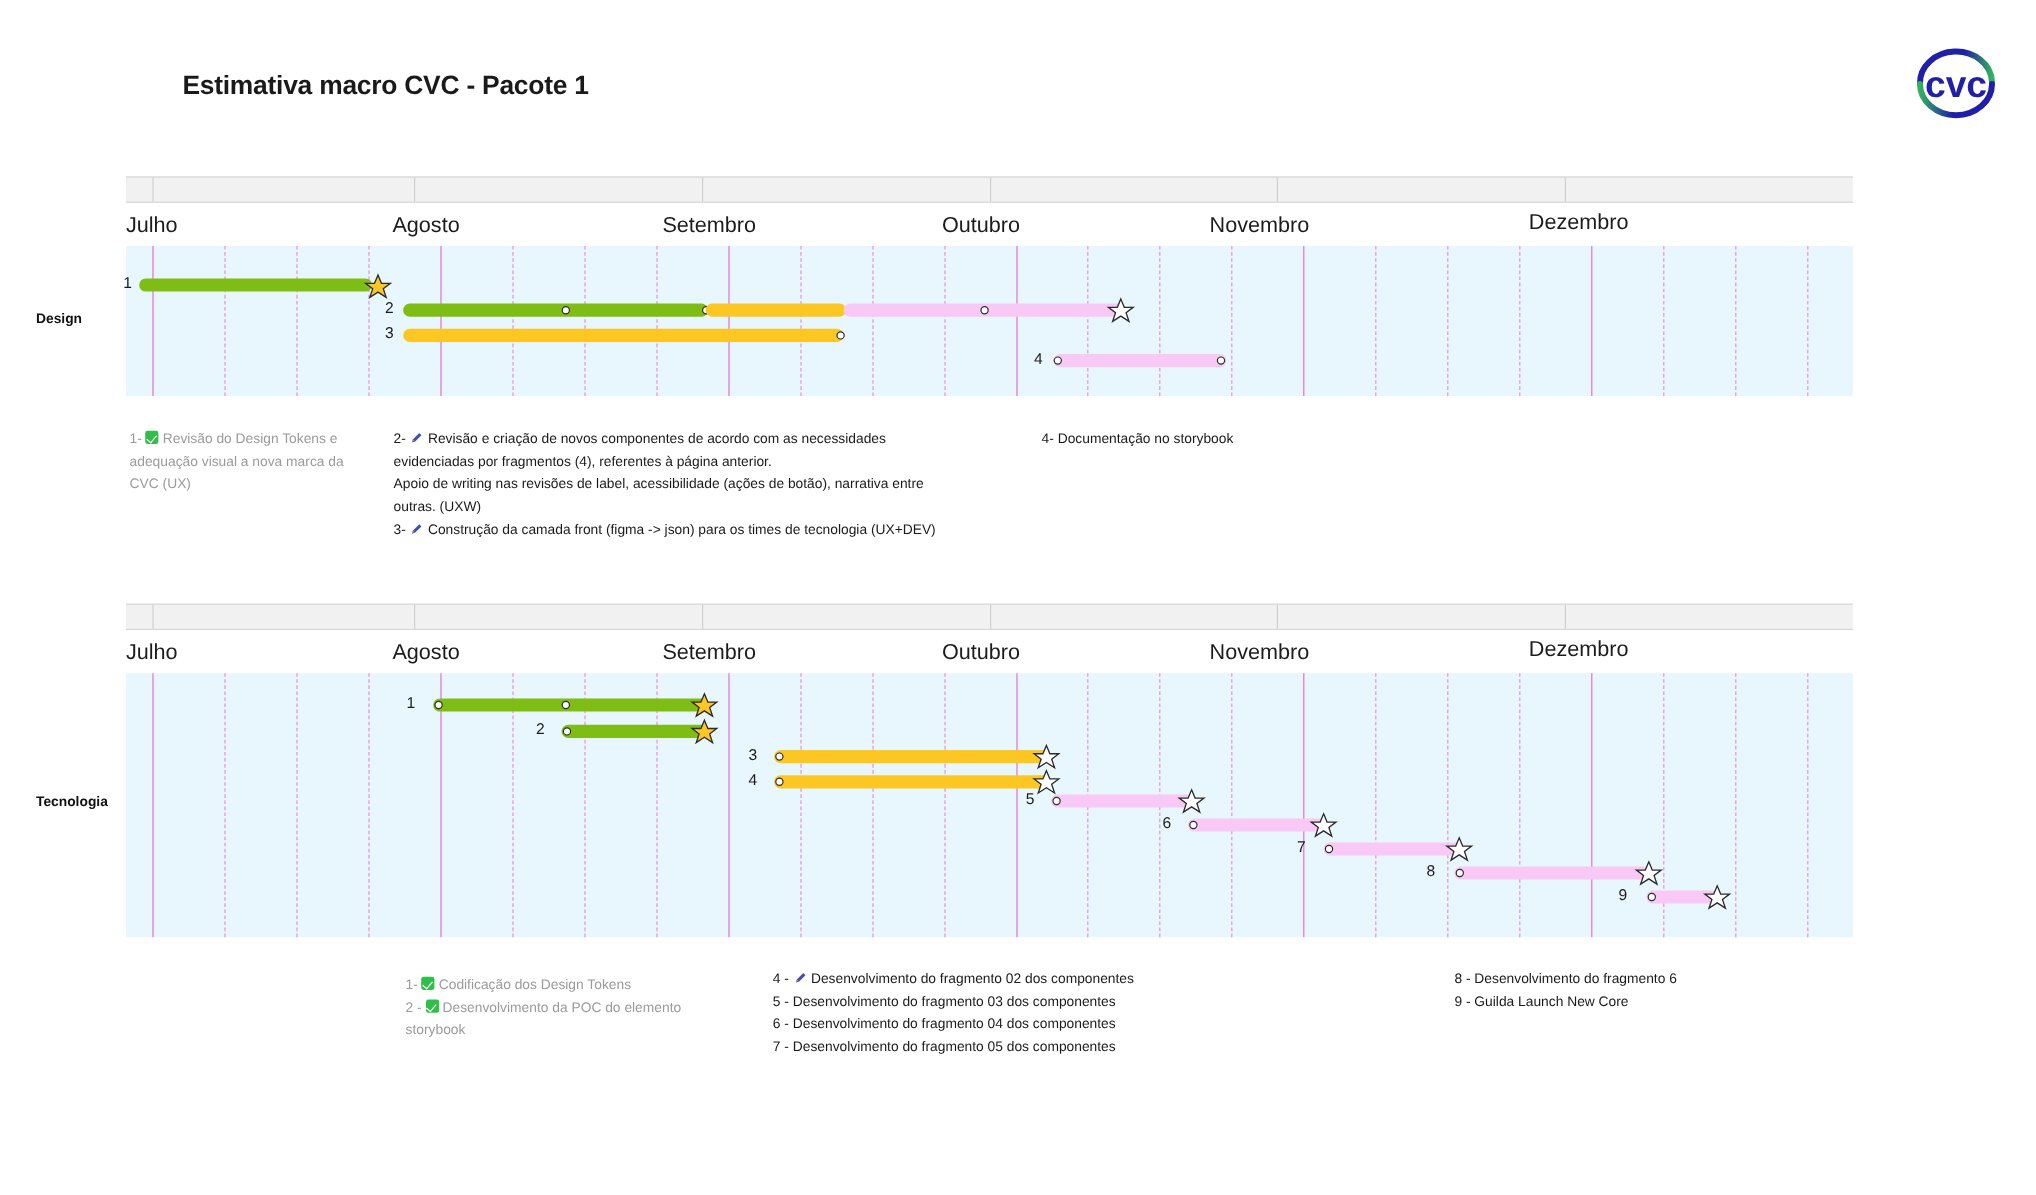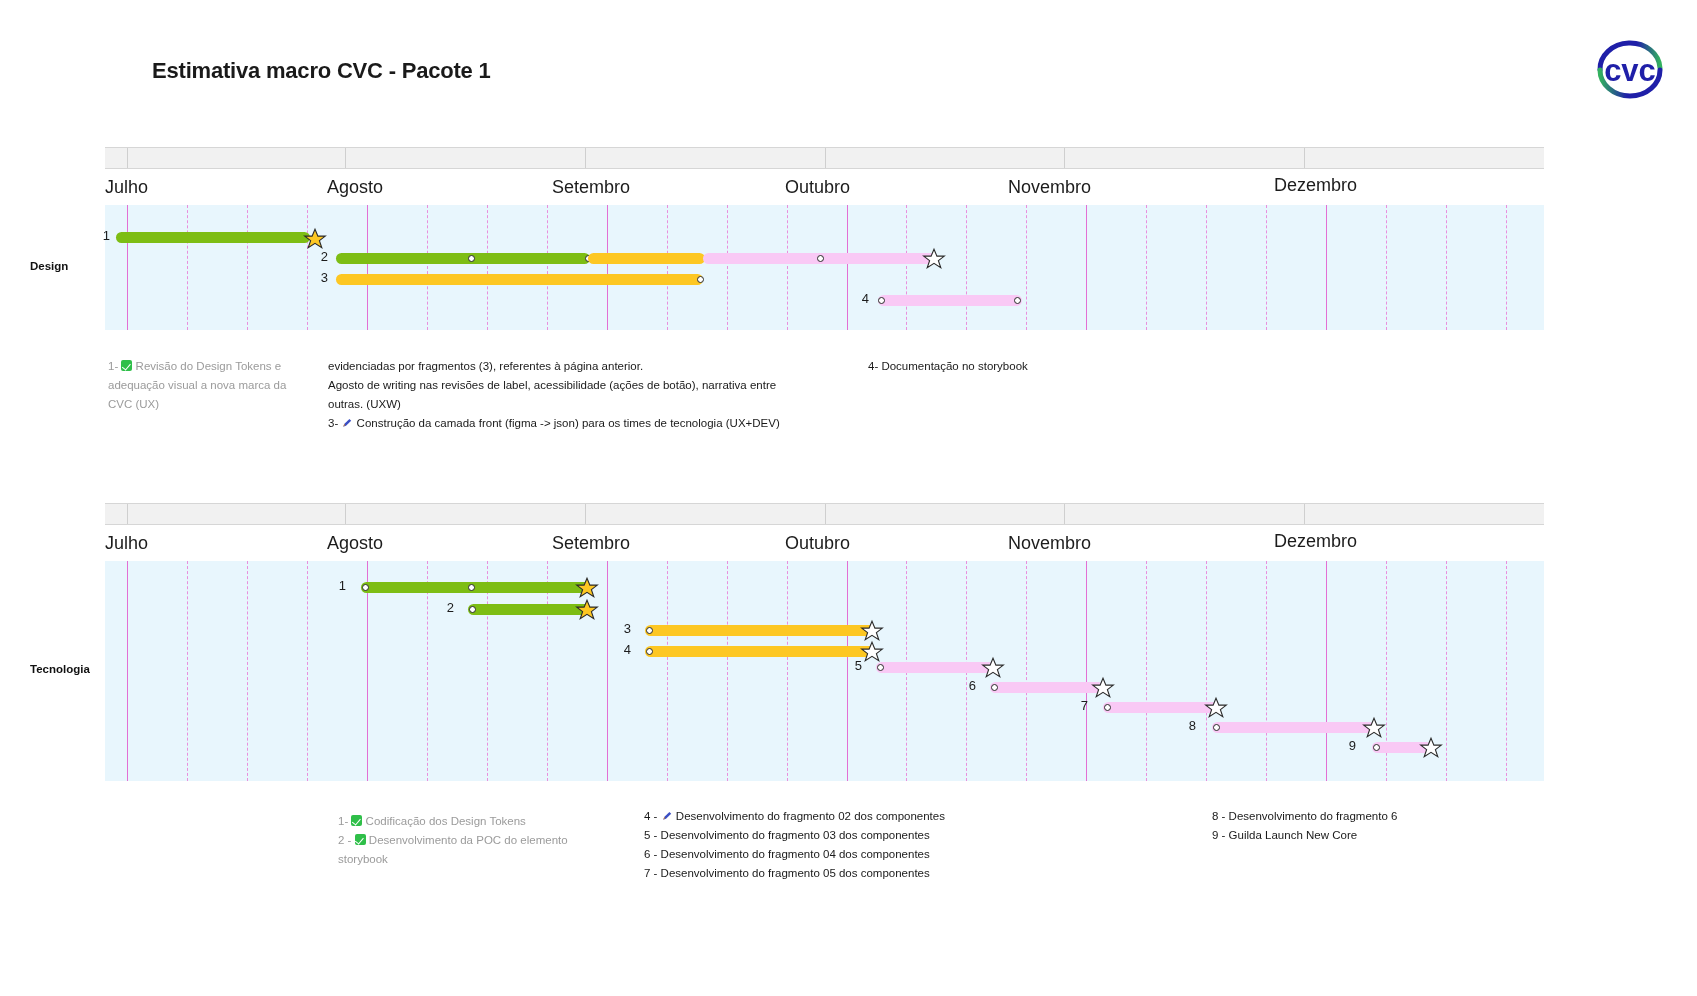--- a/index.html
+++ b/index.html
@@ -341,22 +341,26 @@
       <div class="dot" style="left: 1372.5px; top: 744px;"></div>
       <div class="star" style="left: 1419px; top: 736px;"><svg viewBox="0 0 24 24" width="24" height="24">
           <path d="M12 2.2 L14.9 9.1 L22.3 9.1 L16.4 13.6 L18.8 20.8 L12 16.4 L5.2 20.8 L7.6 13.6 L1.7 9.1 L9.1 9.1 Z" fill="#ffffff" stroke="#2a2a2a" stroke-width="1.1"></path>
         </svg></div>
       <div class="legend-col" style="left: 108px; top: 357px; width: 230px;">
         <div class="legend-line muted wrap">1- <span class="chk"></span> Revisão do Design Tokens e</div>
         <div class="legend-line muted wrap">adequação visual a nova marca da</div>
         <div class="legend-line muted wrap">CVC (UX)</div>
       </div>
       <div class="legend-col" style="left: 328px; top: 357px; width: 470px;">
-        <div class="legend-line wrap">evidenciadas por fragmentos (3), referentes à página anterior.</div>
-        <div class="legend-line wrap">Agosto de writing nas revisões de label, acessibilidade (ações de botão), narrativa entre</div>
+        <div class="legend-line wrap">2- <svg class="pencil" viewBox="0 0 16 16">
+            <path d="M3 13 L4.3 9.4 L11.2 2.5 L13.6 4.9 L6.7 11.8 Z" fill="#3b4fc4"></path>
+            <path d="M3 13 L4.3 9.4 L5.6 10.7 Z" fill="#e08a2e"></path>
+          </svg> Revisão e criação de novos componentes de acordo com as necessidades</div>
+        <div class="legend-line wrap">evidenciadas por fragmentos (4), referentes à página anterior.</div>
+        <div class="legend-line wrap">Apoio de writing nas revisões de label, acessibilidade (ações de botão), narrativa entre</div>
         <div class="legend-line wrap">outras. (UXW)</div>
         <div class="legend-line wrap">3- <svg class="pencil" viewBox="0 0 16 16">
             <path d="M3 13 L4.3 9.4 L11.2 2.5 L13.6 4.9 L6.7 11.8 Z" fill="#3b4fc4"></path>
             <path d="M3 13 L4.3 9.4 L5.6 10.7 Z" fill="#e08a2e"></path>
           </svg> Construção da camada front (figma -&gt; json) para os times de tecnologia (UX+DEV)</div>
       </div>
       <div class="legend-col" style="left: 868px; top: 357px; width: 420px;">
         <div class="legend-line wrap">4- Documentação no storybook</div>
       </div>
       <div class="legend-col" style="left: 338px; top: 812px; width: 290px;">

